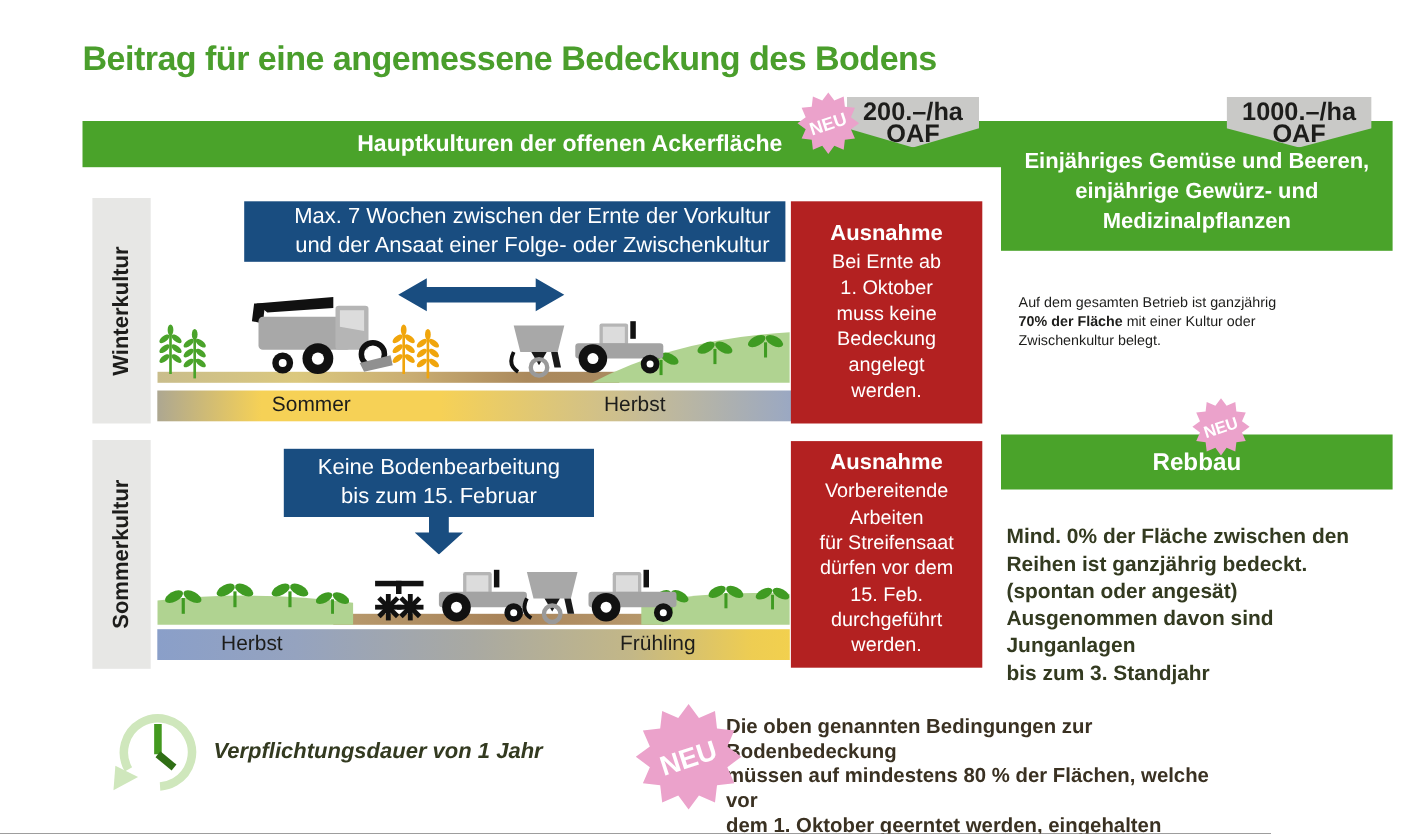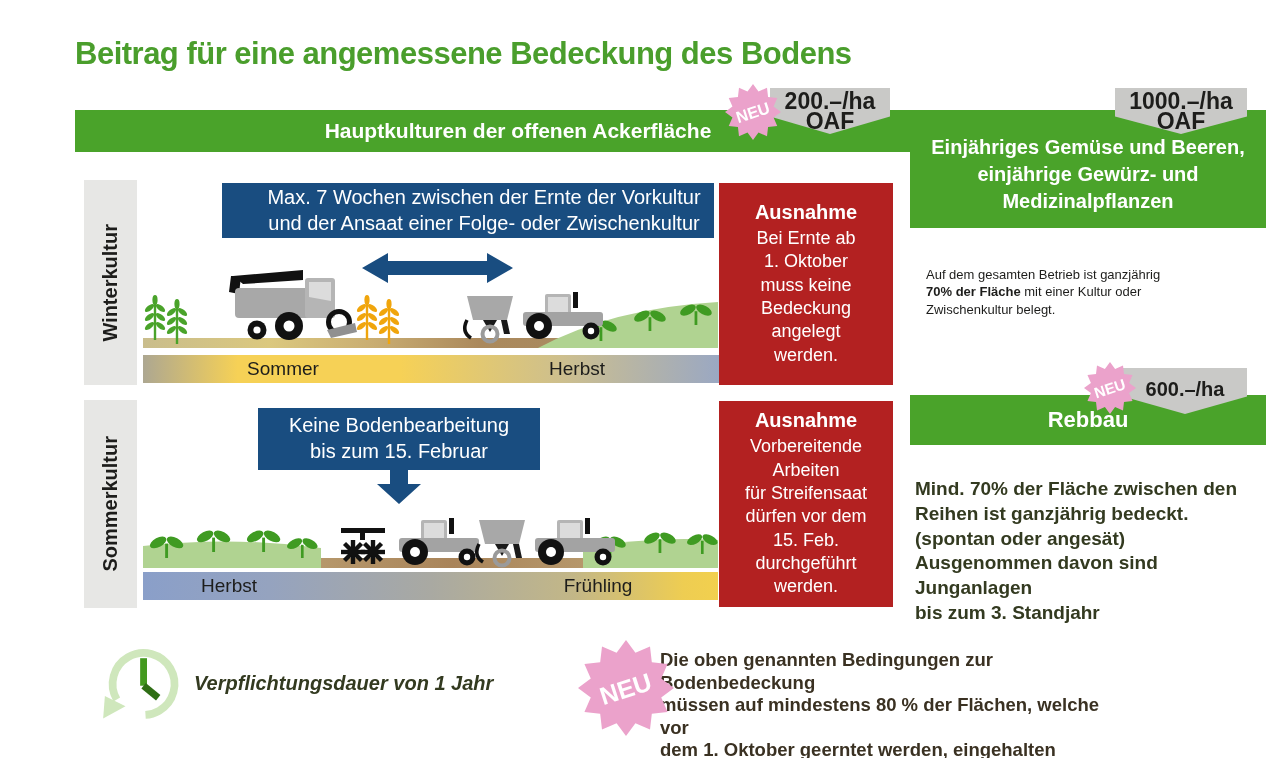--- a/index.html
+++ b/index.html
@@ -230,31 +230,28 @@
     <span class="green-box-text" style="width:100%;font-weight:bold;">Einjähriges Gemüse und Beeren,
 einjährige Gewürz- und
 Medizinalpflanzen</span>
   </div>
   <div class="note-white" style="left:910px;top:236px;width:356px;height:106px;">
     <span>Auf dem gesamten Betrieb ist ganzjährig
 </span><b>70% der Fläche</b><span> mit einer Kultur oder
 Zwischenkultur belegt.</span>
   </div>
 
-  <div class="ribbon single" style="left:1123px;top:368px;width:124px;height:46px;">
-    <div class="rl" style="font-size:20px;">600.–/ha</div>
-  </div>
   <svg class="star" style="left:1084px;top:362px;width:52px;height:52px;" viewBox="0 0 100 100">
     <polygon points="100,50 86.7,59.8 93.3,75 76.9,76.9 75,93.3 59.8,86.7 50,100 40.2,86.7 25,93.3 23.1,76.9 6.7,75 13.3,59.8 0,50 13.3,40.2 6.7,25 23.1,23.1 25,6.7 40.2,13.3 50,0 59.8,13.3 75,6.7 76.9,23.1 93.3,25 86.7,40.2"></polygon>
     <text x="50" y="61" text-anchor="middle" transform="rotate(-18 50 52)">NEU</text>
   </svg>
   <div class="banner" style="left:910px;top:395px;width:356px;height:50px;font-size:22px;">
     <span>Rebbau</span>
   </div>
-  <div class="note-dark" style="left:915px;top:476px;width:352px;">Mind. 70% der Fläche zwischen den
+  <div class="note-dark" style="left:915px;top:476px;width:352px;">Mind. 0% der Fläche zwischen den
 Reihen ist ganzjährig bedeckt.
 (spontan oder angesät)</div>
   <div class="note-dark" style="left:915px;top:550px;width:352px;">Ausgenommen davon sind Junganlagen
 bis zum 3. Standjahr</div>
 
   <svg class="abs" style="left:98px;top:644px;width:86px;height:80px;z-index:1;" viewBox="0 0 100 92">
     <circle cx="53" cy="46" r="36" fill="none" stroke="#cfe7bc" stroke-width="9" stroke-dasharray="186 42" transform="rotate(150 53 46)"></circle>
     <polygon points="8,60 32,72 6,86" fill="#cfe7bc"></polygon>
     <line x1="53" y1="16" x2="53" y2="48" stroke="#43991f" stroke-width="8"></line>
     <line x1="53" y1="48" x2="70" y2="62" stroke="#2f6e15" stroke-width="8"></line>

